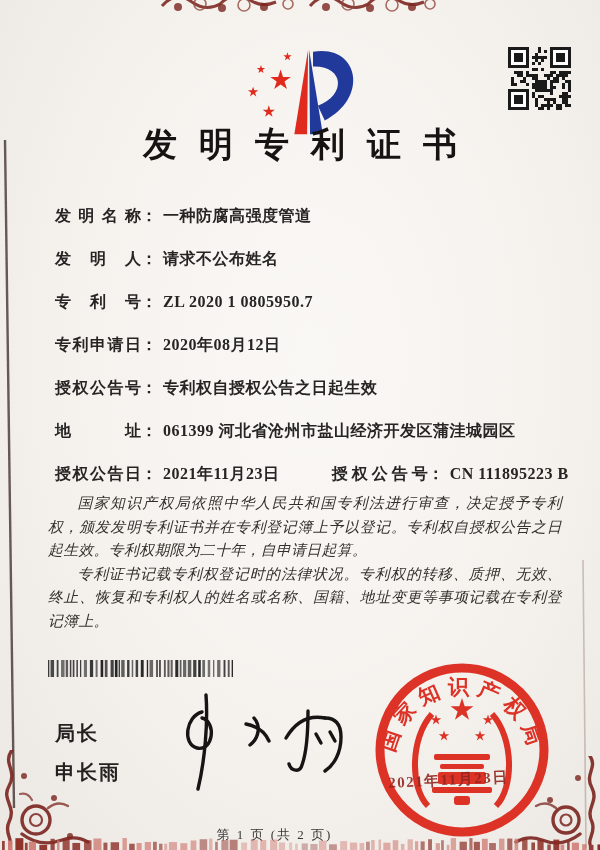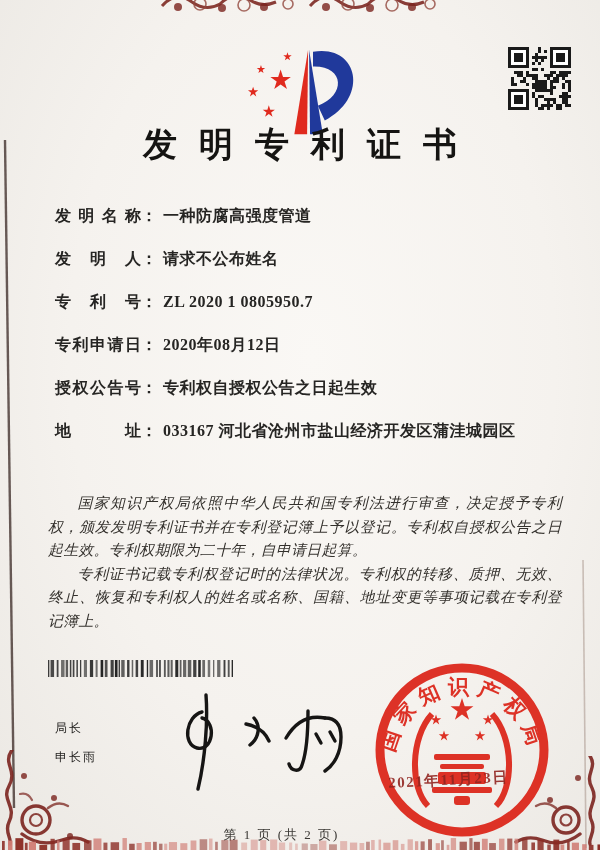--- a/index.html
+++ b/index.html
@@ -37,29 +37,29 @@
 
   .paras{
     position:absolute;left:48px;top:492px;width:514px;
     font-size:14.8px;line-height:23.5px;color:#33302c;
     font-style:italic;font-weight:500;letter-spacing:0.4px;text-align:justify;
   }
   .paras p{margin:0;text-indent:2em;}
 
   .barcode{position:absolute;left:48px;top:660px;width:190px;height:17px;}
 
-  .sig-block{position:absolute;left:55px;top:720px;color:#232220;font-size:12px;font-weight:400;}
+  .sig-block{position:absolute;left:55px;top:720px;color:#232220;font-size:20px;font-weight:700;}
   .sig-title{margin-bottom:12px;letter-spacing:2px;}
   .sig-name{letter-spacing:2px;}
   .sig-hand{position:absolute;left:150px;top:682px;width:210px;height:115px;}
 
   .seal{position:absolute;left:372px;top:658px;width:180px;height:196px;}
 
   .footer{
-    position:absolute;left:16px;top:826px;width:531px;text-align:center;
+    position:absolute;left:9px;top:826px;width:531px;text-align:center;
     font-size:13px;color:#3a3834;letter-spacing:2px;font-weight:500;
   }
 
   .orn-top{position:absolute;left:160px;top:0;width:280px;height:20px;}
   .orn-bl{position:absolute;left:0;top:750px;width:120px;height:96px;}
   .orn-br{position:absolute;right:0;top:756px;width:110px;height:90px;transform:scaleX(-1);}
   .fringe{position:absolute;left:0;top:838px;width:600px;height:12px;}
 </style>
 </head>
 <body>
@@ -261,21 +261,24 @@
     <div class="frow">
       <span class="flabel">专利号</span><span class="fcolon">：</span><span class="fvalue">ZL 2020 1 0805950.7</span>
     </div>
     <div class="frow">
       <span class="flabel">专利申请日</span><span class="fcolon">：</span><span class="fvalue">2020年08月12日</span>
     </div>
     <div class="frow">
       <span class="flabel">授权公告号</span><span class="fcolon">：</span><span class="fvalue">专利权自授权公告之日起生效</span>
     </div>
     <div class="frow">
-      <span class="flabel">地址</span><span class="fcolon">：</span><span class="fvalue">033167 河北省沧州市盐山经济开发区蒲洼城园区</span>
+      <span class="flabel">地址</span><span class="fcolon">：</span><span class="fvalue">061399 河北省沧州市盐山经济开发区蒲洼城园区</span>
+    </div>
+    <div class="frow">
+      <span class="flabel">授权公告日</span><span class="fcolon">：</span><span class="fvalue">2021年11月23日</span><span class="flabel2">授权公告号</span><span class="fcolon">：</span><span class="fvalue">CN 111895223 B</span>
     </div>
   </div>
 
   <div class="paras">
     <p>国家知识产权局依照中华人民共和国专利法进行审查，决定授予专利权，颁发发明专利证书并在专利登记簿上予以登记。专利权自授权公告之日起生效。专利权期限为二十年，自申请日起算。</p>
     <p>专利证书记载专利权登记时的法律状况。专利权的转移、质押、无效、终止、恢复和专利权人的姓名或名称、国籍、地址变更等事项记载在专利登记簿上。</p>
   </div>
 
   <svg class="barcode" id="barcode" viewBox="0 0 190 17" preserveAspectRatio="none">
       <rect x="0" y="0" width="1.324481463432312" height="17" fill="#222" opacity="0.8796125054359436"></rect>

